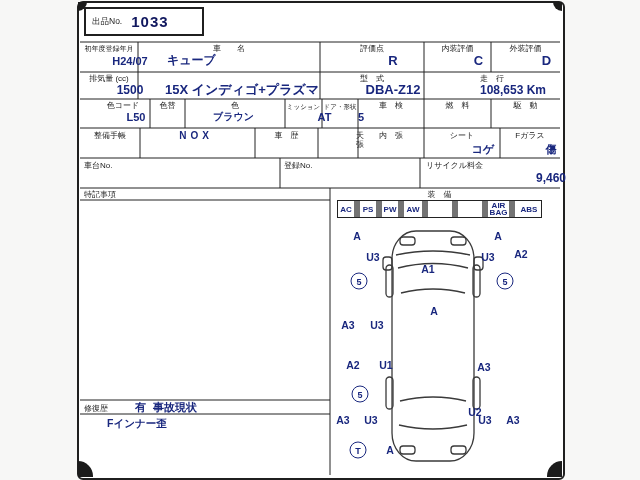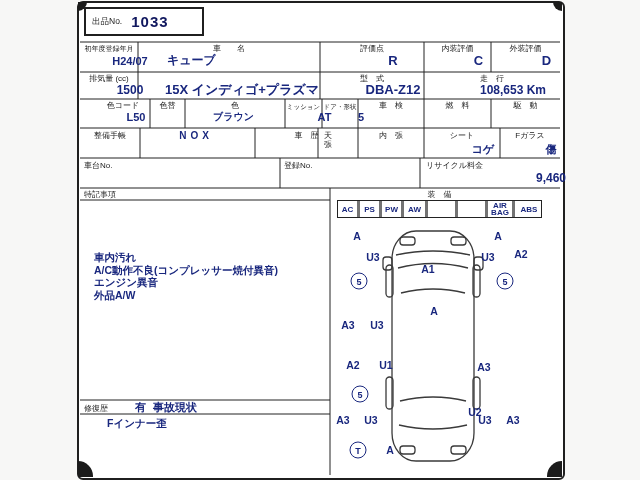--- a/index.html
+++ b/index.html
@@ -34,21 +34,21 @@
   .notes-lines{
     position:absolute;left:94px;top:251px;width:232px;
     font-size:10.5px;font-weight:bold;color:#19277e;line-height:12.5px;
   }
   .equip-grid{
     position:absolute;left:337px;top:200px;width:205px;height:18px;
     display:grid;grid-template-columns:22px 22px 22px 24px 30px 30px 27px 28px;
     border:1px solid #222;box-sizing:border-box;background:#fff;
   }
   .equip-cell{
-    border-right:3px solid #737373;display:flex;align-items:center;justify-content:center;
+    border-right:6px solid #737373;display:flex;align-items:center;justify-content:center;
     font-size:8px;font-weight:bold;color:#19277e;white-space:pre-line;
     text-align:center;line-height:7px;box-sizing:border-box;
   }
   .equip-cell:last-child{border-right:none;}
   .marks{position:absolute;inset:0;pointer-events:none;}
   .mark{
     position:absolute;transform:translate(-50%,-50%);
     font-size:10.5px;font-weight:bold;color:#19277e;white-space:nowrap;
   }
   .mark.circled{
@@ -132,22 +132,22 @@
   <div class="lbl tiny c" style="left:285px;top:102px;width:37px;">ミッション</div>
   <div class="val c" style="left:285px;top:111px;width:37px;font-size:11px;">AT</div>
   <div class="lbl tiny c" style="left:322px;top:102px;width:36px;">ドア・形状</div>
   <div class="val c" style="left:322px;top:111px;width:36px;font-size:11px;">5</div>
   <div class="lbl c" style="left:358px;top:101px;width:66px;">車　検</div>
   <div class="lbl c" style="left:424px;top:101px;width:67px;">燃　料</div>
   <div class="lbl c" style="left:491px;top:101px;width:69px;">駆　動</div>
 
   <div class="lbl c" style="left:80px;top:131px;width:60px;">整備手帳</div>
   <div class="val c" style="left:140px;top:130px;width:70px;font-size:10px;letter-spacing:4px;">NOX</div>
-  <div class="lbl c" style="left:255px;top:131px;width:63px;padding-left:20px;">車　歴</div>
-  <div class="lbl c" style="left:318px;top:131px;width:20px;">天　張</div>
+  <div class="lbl c" style="left:255px;top:131px;width:63px;">車　歴</div>
+  <div class="lbl c" style="left:318px;top:131px;width:20px;padding-left:32px;">天　張</div>
   <div class="lbl c" style="left:358px;top:131px;width:66px;">内　張</div>
   <div class="lbl c" style="left:424px;top:131px;width:76px;">シート</div>
   <div class="val c" style="left:424px;top:143px;width:76px;font-size:11px;">コゲ</div>
   <div class="lbl c" style="left:500px;top:131px;width:60px;">Fガラス</div>
   <div class="val c" style="left:500px;top:143px;width:60px;font-size:11px;">傷</div>
 
   <div class="lbl" style="left:84px;top:161px;">車台No.</div>
   <div class="lbl" style="left:284px;top:161px;">登録No.</div>
   <div class="lbl" style="left:426px;top:161px;">リサイクル料金</div>
   <div class="val" style="left:420px;top:172px;width:125px;font-size:12px;text-align:right;">9,460</div>
@@ -159,26 +159,20 @@
       <div class="equip-cell">PS</div>
       <div class="equip-cell">PW</div>
       <div class="equip-cell">AW</div>
       <div class="equip-cell"></div>
       <div class="equip-cell"></div>
       <div class="equip-cell">AIR
 BAG</div>
       <div class="equip-cell">ABS</div>
     </div>
 
-  <div class="notes-lines">
-      <div>車内汚れ</div>
-      <div>A/C動作不良(コンプレッサー焼付異音)</div>
-      <div>エンジン異音</div>
-      <div>外品A/W</div>
-    </div>
 
   <div class="lbl" style="left:84px;top:404px;">修復歴</div>
   <div class="val" style="left:114px;top:401px;font-size:11px;">有</div>
   <div class="val" style="left:132px;top:401px;font-size:11px;">事故現状</div>
   <div class="val" style="left:86px;top:417px;font-size:10.5px;">Fインナー歪</div>
 
   <svg class="car-svg" width="640" height="480">
     <rect class="car" x="392" y="231" width="82" height="230" rx="24" ry="28"></rect>
     <rect class="car" x="400" y="237" width="15" height="8" rx="3"></rect>
     <rect class="car" x="451" y="237" width="15" height="8" rx="3"></rect>

